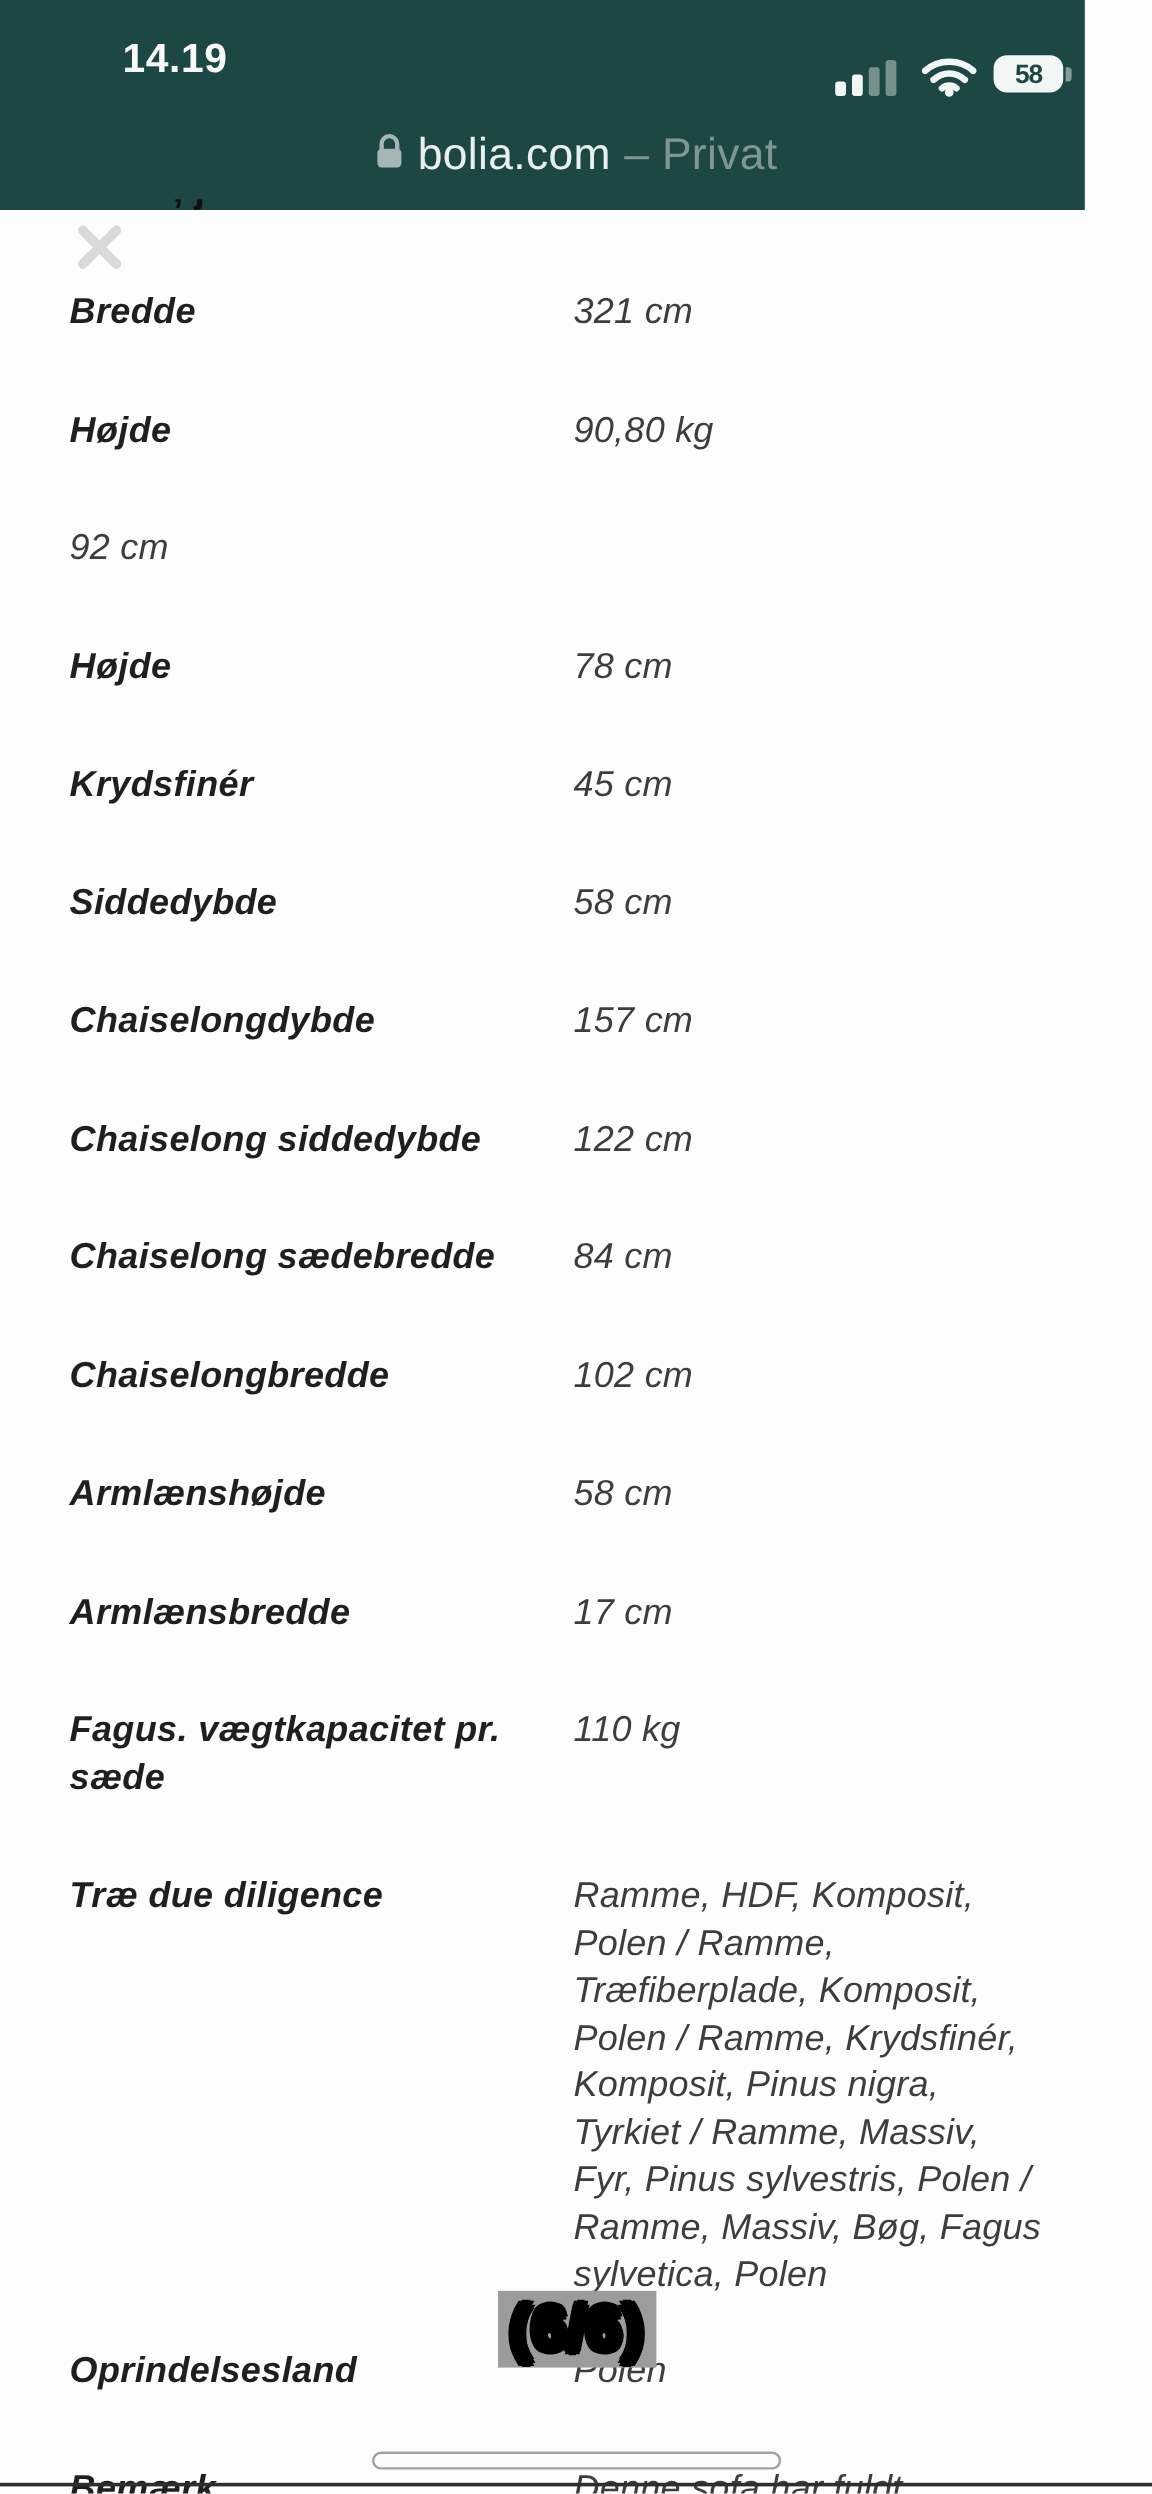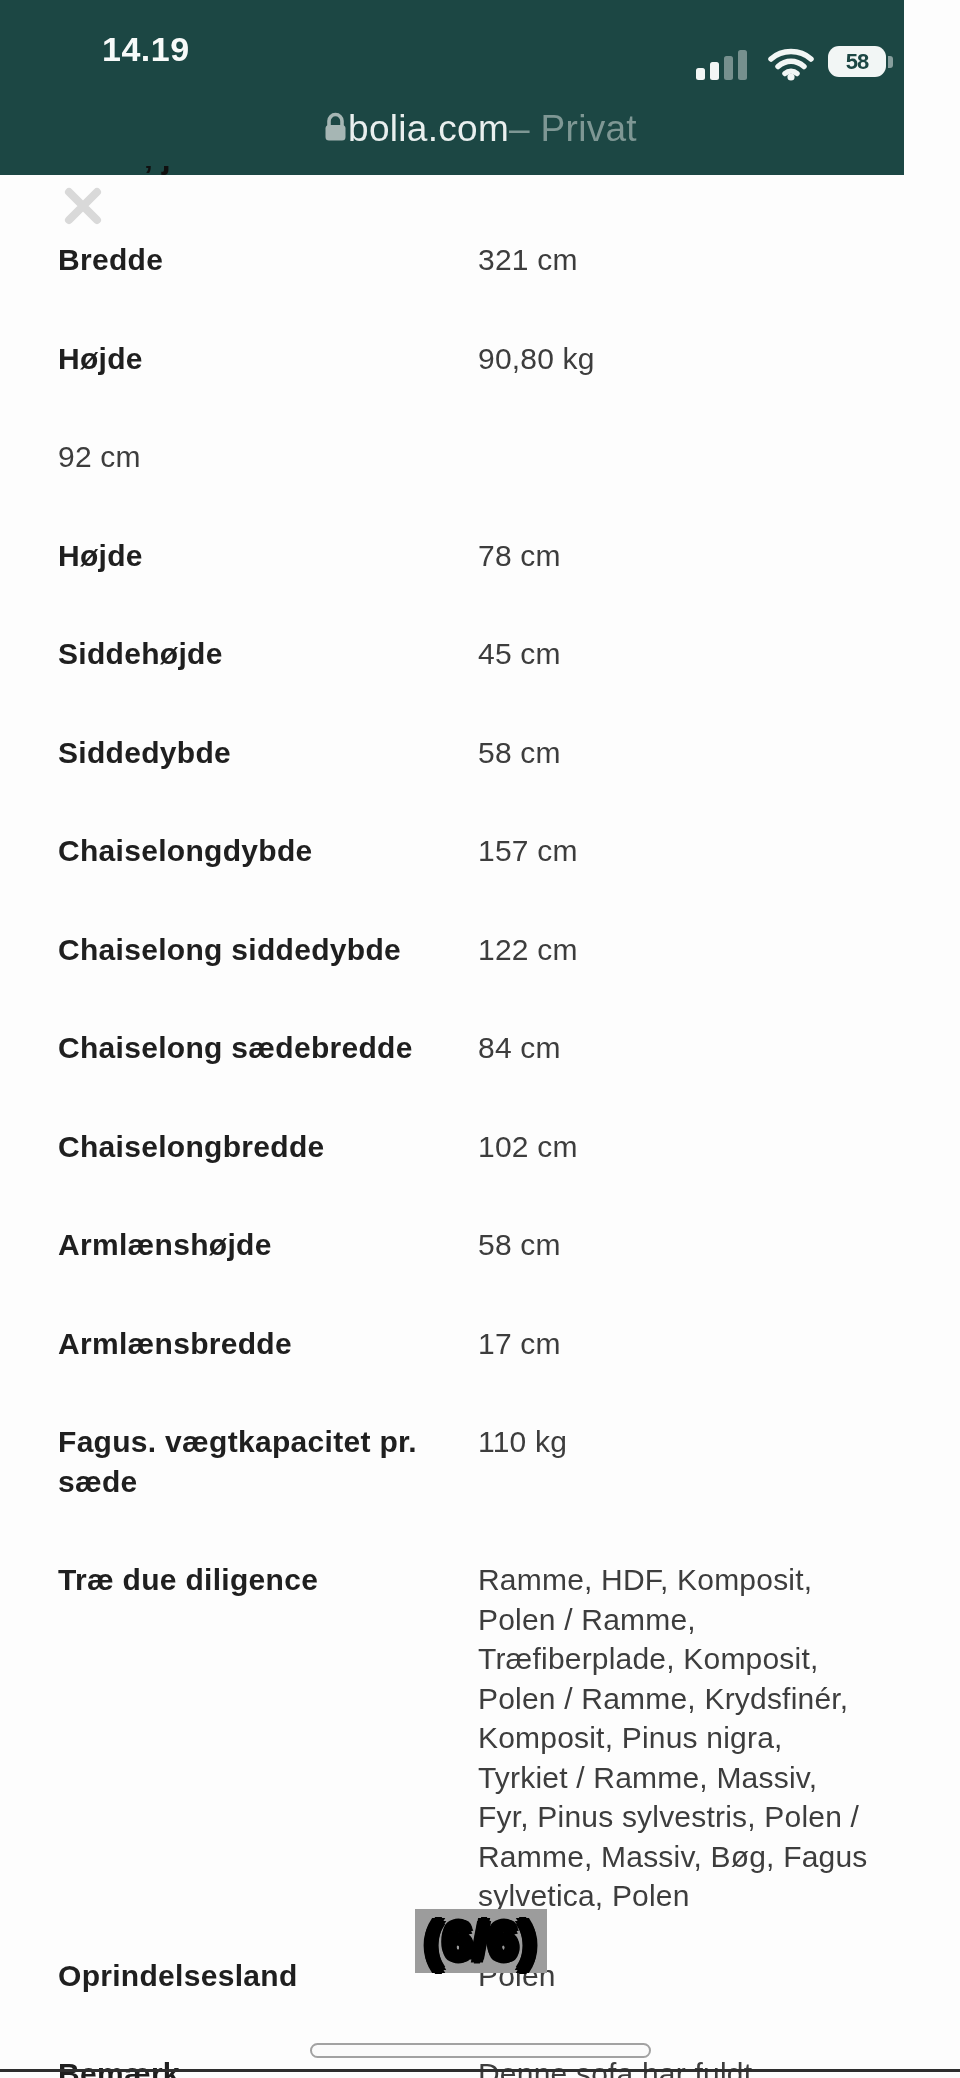--- a/index.html
+++ b/index.html
@@ -14,30 +14,30 @@
   .sigbars{position:absolute;left:696px;top:48px;width:58px;height:32px;}
   .sigbars span{position:absolute;bottom:0;width:9px;border-radius:2.5px;background:#f2f6f5;}
   .sigbars .b1{left:0;height:12px;}
   .sigbars .b2{left:14px;height:18px;}
   .sigbars .b3{left:28px;height:24px;background:rgba(242,246,245,.42);}
   .sigbars .b4{left:42px;height:30px;background:rgba(242,246,245,.42);}
   .wifi{position:absolute;left:768px;top:47px;}
   .battery{position:absolute;left:828px;top:46px;width:58px;height:31px;background:#f2f6f5;border-radius:11px;text-align:center;}
   .battery .pct{font-size:22px;font-weight:700;color:#1c4744;line-height:31px;letter-spacing:-1px;}
   .battery .nub{position:absolute;right:-7px;top:10px;width:5px;height:12px;border-radius:0 3px 3px 0;background:rgba(242,246,245,.5);}
-  .urlrow{position:absolute;left:0;top:100px;width:960px;height:58px;display:flex;align-items:center;justify-content:center;}
+  .urlrow{position:absolute;left:0;top:100px;width:960px;height:58px;display:flex;align-items:center;justify-content:center;gap:11px;}
   .urltext{font-size:37px;color:#e9efee;letter-spacing:.3px;}
   .urlpriv{font-size:37px;color:#7e9794;letter-spacing:.3px;}
   
   .content{position:absolute;top:175px;left:0;width:960px;bottom:0;background:#fdfdfd;padding:0 40px 0 58px;box-sizing:border-box;}
   .fragment{position:absolute;left:144px;top:166px;width:46px;height:14px;overflow:hidden;z-index:6;}
   .fragment span{display:block;margin-top:-27px;font-size:32px;font-weight:700;color:#101010;}
   .closebtn{margin:8px 0 0 2px;width:46px;height:46px;background:none;border:none;padding:0;cursor:pointer;display:block;}
   .spec-table{margin-top:11px;}
-  .spec-row{display:flex;font-size:30px;line-height:39.5px;margin-bottom:59px;}
+  .spec-row{display:flex;font-size:30px;line-height:39.5px;margin-bottom:59px;font-style:italic;}
   .spec-row:nth-child(14){margin-bottom:40px;}
   .spec-label{width:420px;font-weight:700;color:#1f1f1f;letter-spacing:.3px;}
   .spec-value{flex:1;color:#3d3d3d;letter-spacing:.2px;}
   
   .badge{position:absolute;left:415px;top:1909px;width:132px;height:64px;background:#9c9c9c;z-index:8;
     display:flex;align-items:center;justify-content:center;overflow:visible;}
   .badge span{font-size:52px;font-weight:800;color:#000000;white-space:nowrap;letter-spacing:1px;
     text-shadow:-3px -3px 0 #000,3px -3px 0 #000,-3px 3px 0 #000,3px 3px 0 #000,0 4px 0 #000,0 -4px 0 #000,4px 0 0 #000,-4px 0 0 #000;}
   .bottom-divider{position:absolute;left:0;top:2069px;width:960px;height:3px;background:#2e2e2e;z-index:1;}
   .bottom-pill{position:absolute;left:310px;top:2043px;width:341px;height:15px;background:#fbfbfb;
@@ -108,21 +108,21 @@
   <div class="spec-row">
     <div class="spec-value">92 cm</div>
   </div>
 
   <div class="spec-row">
     <div class="spec-label">Højde</div>
     <div class="spec-value">78 cm</div>
   </div>
 
   <div class="spec-row">
-    <div class="spec-label">Siddehøjde</div>
+    <div class="spec-label">Krydsfinér</div>
     <div class="spec-value">45 cm</div>
   </div>
 
   <div class="spec-row">
     <div class="spec-label">Siddedybde</div>
     <div class="spec-value">58 cm</div>
   </div>
 
   <div class="spec-row">
     <div class="spec-label">Chaiselongdybde</div>

